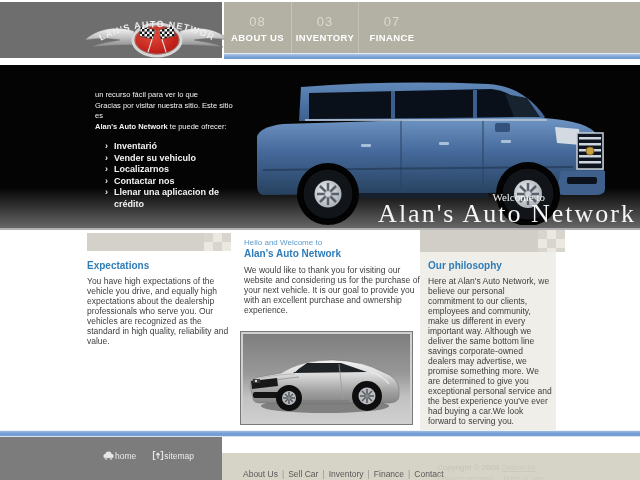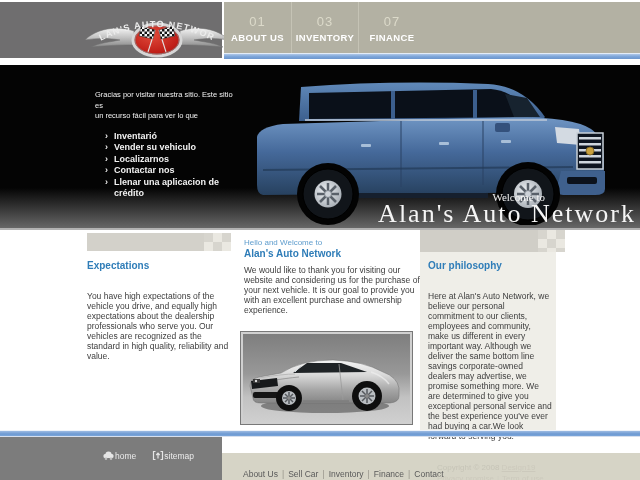--- a/index.html
+++ b/index.html
@@ -36,21 +36,21 @@
   .band { position:absolute; background:#d3d1ca; }
   .band-left { left:87px; top:233px; width:135px; height:18px; }
   .band-right { left:420px; top:230px; width:136px; height:22px; background:#d0cec7; }
   .checker { position:absolute; right:-9px; top:0; width:27px; height:100%;
     background:repeating-conic-gradient(#eae8e1 0% 25%, #d7d5ce 25% 50%) 0 0 / 18px 18px; }
   .rightcol-bg { position:absolute; left:420px; top:252px; width:136px; height:178px; background:#efeee8; }
   .col { position:absolute; color:#3d3d3d; font-size:8.5px; line-height:10px; }
   .col-left { left:87px; top:261px; width:148px; }
   .col-mid { left:244px; top:238px; width:178px; }
   .col-right { left:428px; top:261px; width:124px; }
-  .col-heading { color:#2f7db8; font-weight:bold; font-size:10px; margin-bottom:20px; }
+  .col-heading { color:#2f7db8; font-weight:bold; font-size:10px; margin-bottom:5px; }
   .kicker { color:#5f9dcd; font-size:8px; }
   .col-mid .col-heading { margin:1px 0 6px 0; }
   .car-photo { position:absolute; left:240px; top:331px; width:173px; height:94px; box-sizing:border-box;
     border:1px solid #787878; background:#d0d0d0; padding:2px; }
   .car-photo svg { display:block; }
   
   .blue-bar { position:absolute; left:0; top:430px; width:640px; height:7px; box-sizing:border-box;
     border-top:1px solid #eef3fa; border-bottom:1px solid #d6dfee;
     background:linear-gradient(#9dbbe2 0%, #6d99d2 60%, #7ca6da 100%); }
   .footer { position:absolute; left:0; top:437px; width:640px; height:43px; }
@@ -99,21 +99,21 @@
       <path d="M73,26 L59,22 L57,32 L71,35 Z" fill="url(#chk)" stroke="#222" stroke-width="0.4"></path>
       <path d="M77,26 L91,22 L93,32 L79,35 Z" fill="url(#chk)" stroke="#222" stroke-width="0.4"></path>
       <text font-family="Liberation Sans, DejaVu Sans, sans-serif" font-size="9" font-weight="bold" fill="#ececec" letter-spacing="1.2">
         <textPath href="#arcpath" startOffset="50%" text-anchor="middle" data-interactable="false">ALAN'S AUTO NETWORK</textPath>
       </text>
     </svg>
   </div>
 
   <nav class="main-nav" data-interactable="false">
     <div class="nav-item" data-interactable="true">
-      <div class="nav-num" data-interactable="false">01</div>
+      <div class="nav-num" data-interactable="false">08</div>
       <div class="nav-label" data-interactable="false">ABOUT US</div>
     </div>
     <div class="nav-item" data-interactable="true">
       <div class="nav-num" data-interactable="false">03</div>
       <div class="nav-label" data-interactable="false">INVENTORY</div>
     </div>
     <div class="nav-item" data-interactable="true">
       <div class="nav-num" data-interactable="false">07</div>
       <div class="nav-label" data-interactable="false">FINANCE</div>
     </div>
@@ -178,22 +178,23 @@
           <line x1="274" y1="127" x2="296" y2="127"></line>
         <line x1="277" y1="119" x2="293" y2="135"></line>
           <line x1="293" y1="119" x2="277" y2="135"></line>
       </g>
       <circle cx="85" cy="127" r="3.5" fill="#cdd2d8" stroke="#7b828a"></circle>
       <circle cx="285" cy="127" r="3.5" fill="#cdd2d8" stroke="#7b828a"></circle>
     </svg>
 
     <div class="hero-text" data-interactable="false">
       <div class="hero-intro" data-interactable="false">
+        <div>un recurso fácil para ver lo que</div>
         <div>Gracias por visitar nuestra sitio. Este sitio es</div>
-        <div>un recurso fácil para ver lo que</div>
+        <div><b>Alan's Auto Network</b><span> te puede ofrecer:</span></div>
       </div>
       <div class="hero-menu" data-interactable="false">
         <div class="hero-menu-item" data-interactable="true">
           <span class="arrow" data-interactable="false">›</span>
           <span>Inventarió</span>
         </div>
         <div class="hero-menu-item" data-interactable="true">
           <span class="arrow" data-interactable="false">›</span>
           <span>Vender su vehiculo</span>
         </div>

